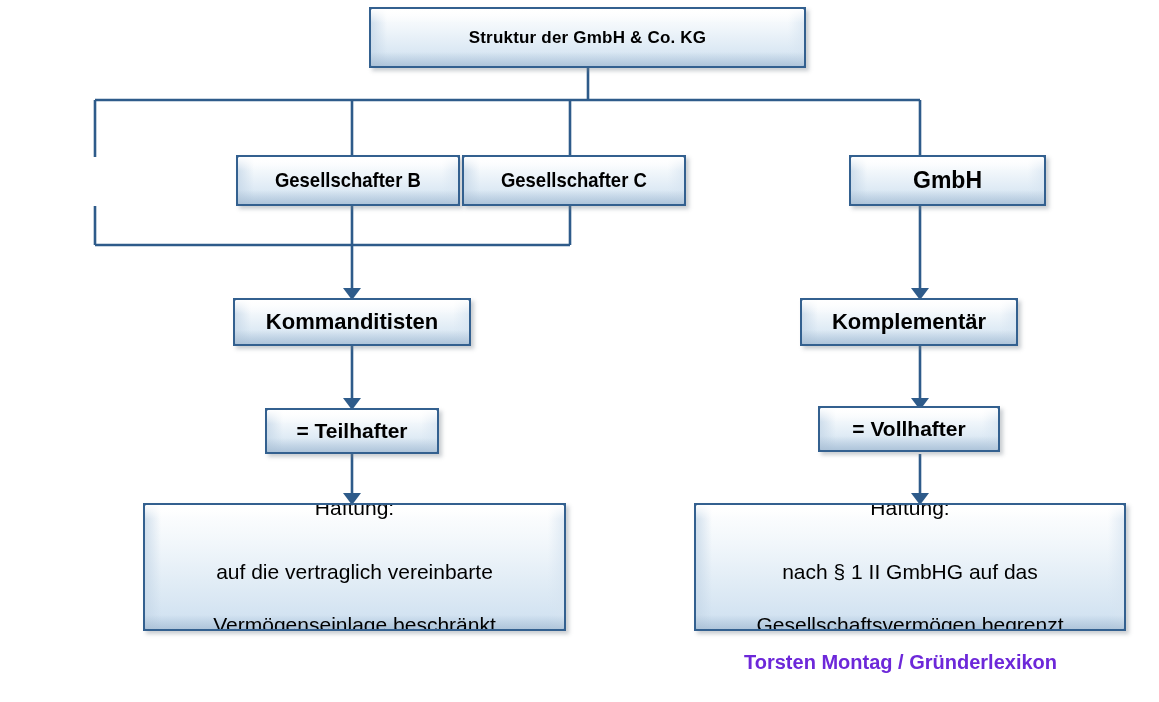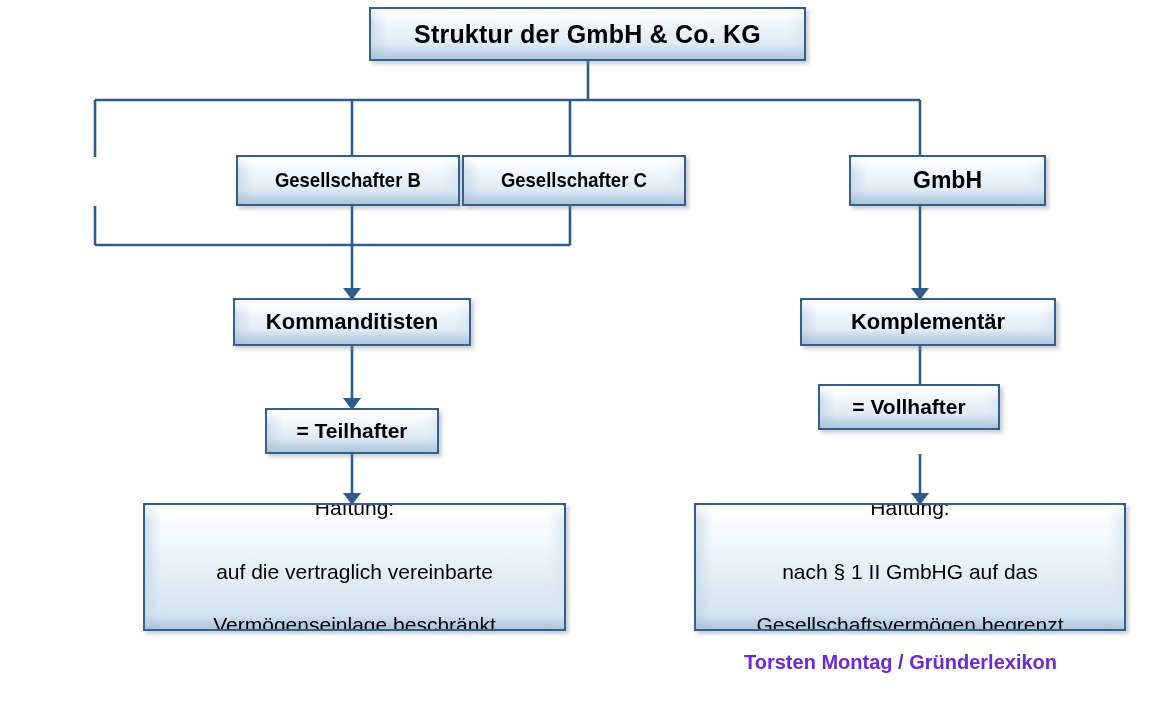--- a/index.html
+++ b/index.html
@@ -74,32 +74,32 @@
   .node .label {
     position: relative;
     z-index: 3;
     line-height: 1.28;
     padding: 0 6px;
     white-space: pre-line;
   }
   .narrow { transform: scaleX(0.88); transform-origin: center; display: inline-block; }
 
   
-  #title-box      { left: 369px; top: 7px;   width: 437px; height: 54px;  font-size: 25px; font-weight: bold; letter-spacing: .2px; }
+  #title-box      { left: 369px; top: 7px;   width: 437px; height: 61px;  font-size: 17px; font-weight: bold; letter-spacing: .2px; }
 
   #sh-a-box       { left: 2px;   top: 155px; width: 224px; height: 51px; font-size: 21px; font-weight: bold; }
   #sh-b-box       { left: 236px; top: 155px; width: 224px; height: 51px; font-size: 21px; font-weight: bold; }
   #sh-c-box       { left: 462px; top: 155px; width: 224px; height: 51px; font-size: 21px; font-weight: bold; }
   #gmbh-box       { left: 812px; top: 155px; width: 197px; height: 51px; font-size: 23px; font-weight: bold; margin-left: 37px; }
 
   #komman-box     { left: 233px; top: 298px; width: 238px; height: 48px; font-size: 22px; font-weight: bold; }
-  #komplem-box    { left: 800px; top: 298px; width: 256px; height: 48px; font-size: 22px; font-weight: bold; }
+  #komplem-box    { left: 800px; top: 298px; width: 218px; height: 48px; font-size: 22px; font-weight: bold; }
 
   #teilhafter-box { left: 265px; top: 408px; width: 174px; height: 46px; font-size: 21px; font-weight: bold; }
-  #vollhafter-box { left: 818px; top: 384px; width: 182px; height: 46px; font-size: 21px; font-weight: bold; }
+  #vollhafter-box { left: 818px; top: 406px; width: 182px; height: 46px; font-size: 21px; font-weight: bold; }
 
   #haft-kg-box    { left: 143px; top: 503px; width: 423px; height: 128px; font-size: 21px; }
   #haft-gmbh-box  { left: 694px; top: 503px; width: 432px; height: 128px; font-size: 21px; }
 
   .haft-title { font-weight: normal; display: block; margin-bottom: 10px; }
   .haft-line  { display: block; font-weight: normal; }
 
   #credit {
     position: absolute;
     z-index: 2;

